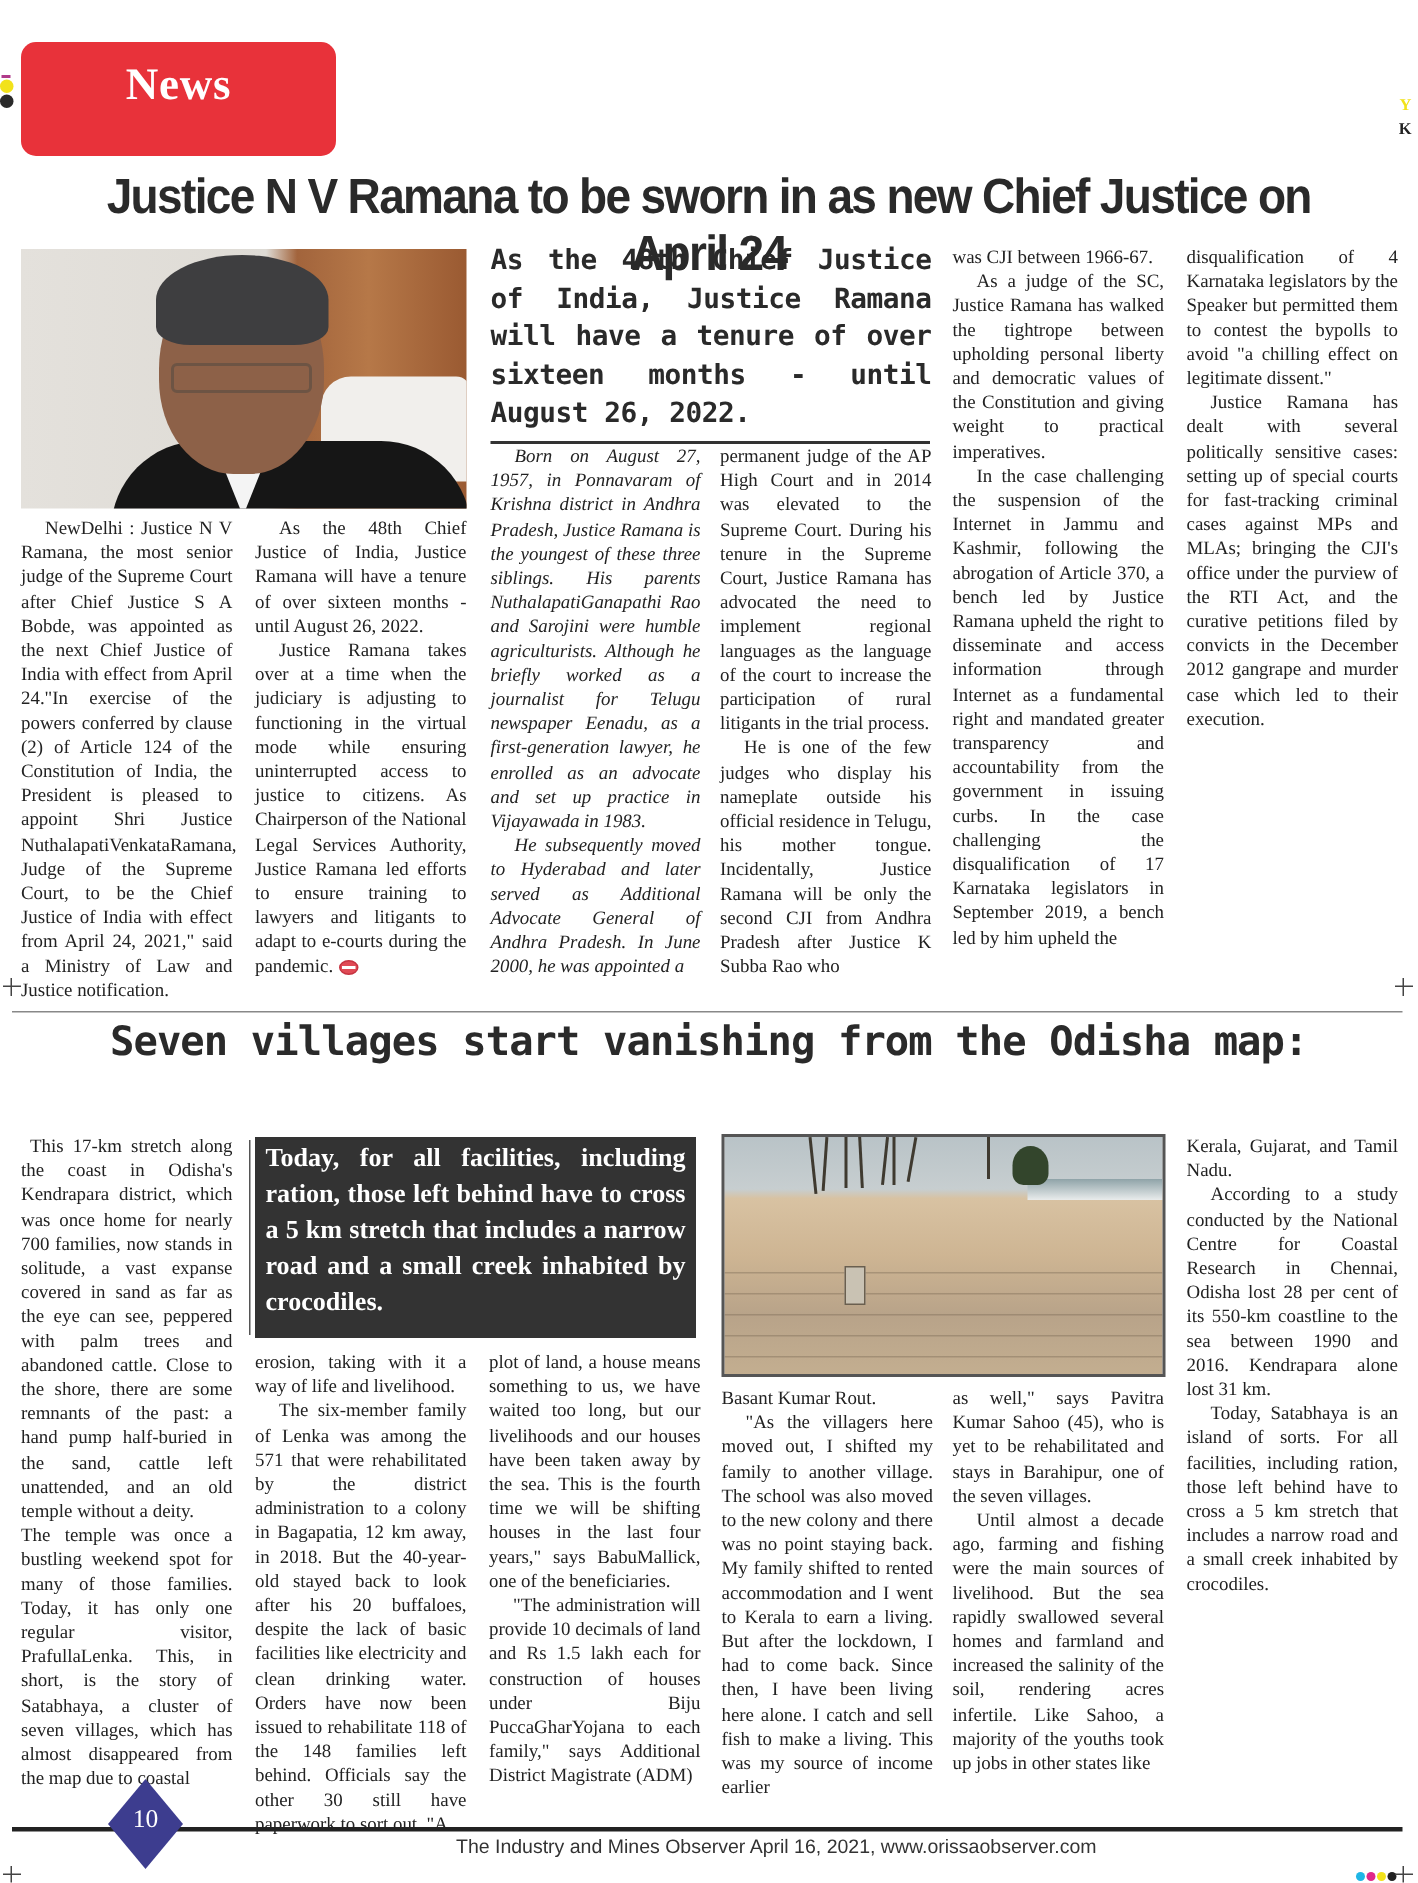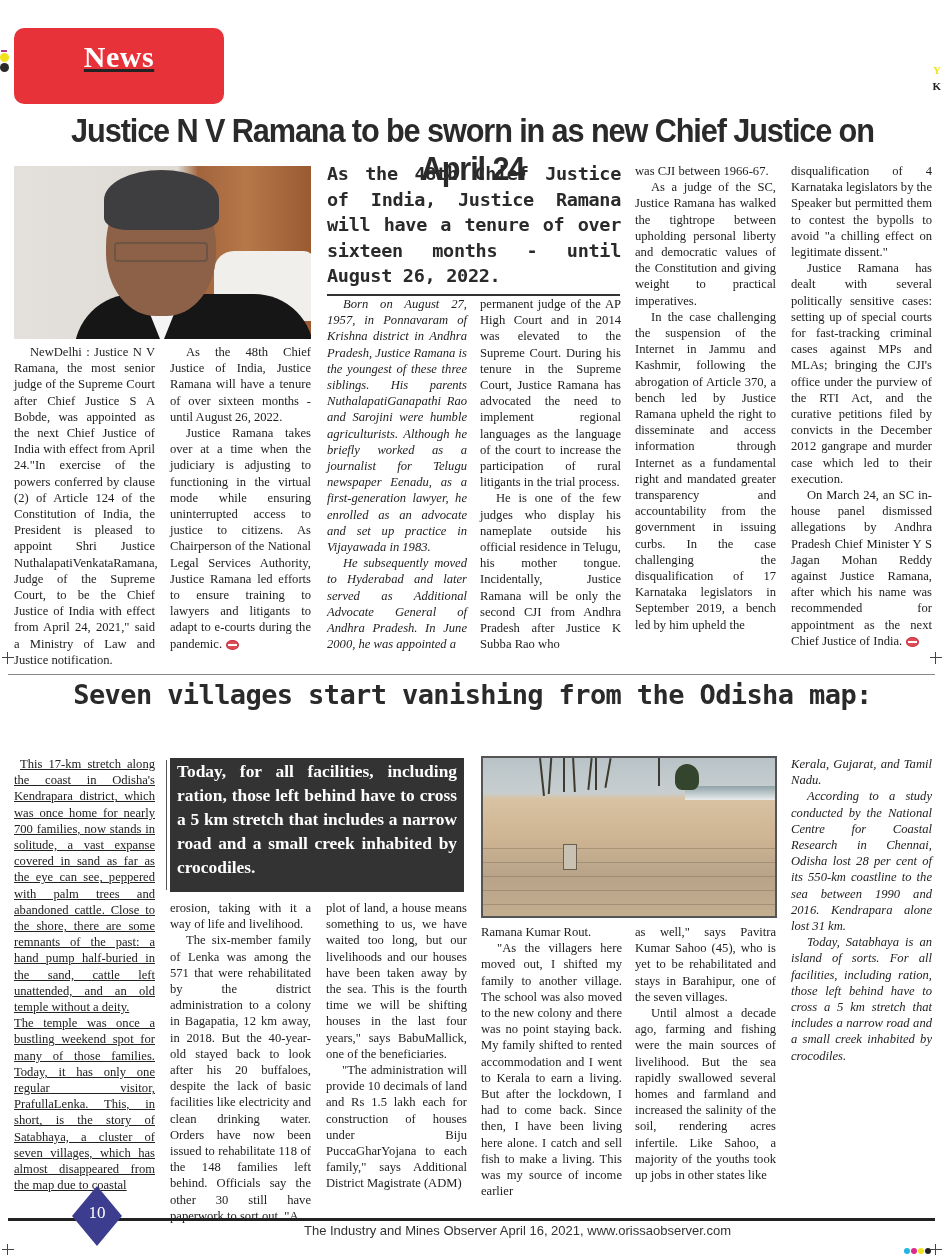--- a/index.html
+++ b/index.html
@@ -7,21 +7,21 @@
   body { position: relative; font-family: "Liberation Serif", "DejaVu Serif", serif; color: #222; }
 
   .reg-marks { position: absolute; left: 0; top: 50px; width: 10px; }
   .reg-dot { width: 9px; height: 9px; border-radius: 50%; margin-bottom: 1px; }
   .reg-mag { width: 6px; height: 2px; background: #b03a8a; margin-left: 1px; margin-bottom: 1px; }
   .cmyk-label { position: absolute; right: 4px; font-family: "Liberation Serif", serif; font-weight: bold; font-size: 11px; }
 
   .news-badge {
     position: absolute; left: 14px; top: 28px; width: 210px; height: 76px;
     background: #e8323a; border-radius: 10px;
-    display: flex; align-items: flex-start; justify-content: center; text-decoration: underline;
+    display: flex; align-items: flex-start; justify-content: center;
   }
   .news-badge span { color: #fff; font-weight: bold; font-size: 30px; margin-top: 12px; letter-spacing: 0.5px; }
 
   .headline1 {
     position: absolute; left: 10px; top: 112px; width: 925px; text-align: center;
     font-family: "Liberation Sans", "DejaVu Sans", sans-serif; font-weight: bold;
     font-size: 33px; letter-spacing: -1.2px; color: #2a2a2a; transform: scaleX(0.93);
     transform-origin: center;
   }
 
@@ -144,33 +144,32 @@
 
 <div class="col" style="left:635px;top:163px;width:141px;">
   <p class="noindent">was CJI between 1966-67.</p>
   <p>As a judge of the SC, Justice Ramana has walked the tightrope between upholding personal liberty and democratic values of the Constitution and giving weight to practical imperatives.</p>
   <p>In the case challenging the suspension of the Internet in Jammu and Kashmir, following the abrogation of Article 370, a bench led by Justice Ramana upheld the right to disseminate and access information through Internet as a fundamental right and mandated greater transparency and accountability from the government in issuing curbs. In the case challenging the disqualification of 17 Karnataka legislators in September 2019, a bench led by him upheld the</p>
 </div>
 
 <div class="col" style="left:791px;top:163px;width:141px;">
   <p class="noindent">disqualification of 4 Karnataka legislators by the Speaker but permitted them to contest the bypolls to avoid "a chilling effect on legitimate dissent."</p>
   <p>Justice Ramana has dealt with several politically sensitive cases: setting up of special courts for fast-tracking criminal cases against MPs and MLAs; bringing the CJI's office under the purview of the RTI Act, and the curative petitions filed by convicts in the December 2012 gangrape and murder case which led to their execution.</p>
-  <p><span>On March 24, an SC in-house panel dismissed allegations by Andhra Pradesh Chief Minister Y S Jagan Mohan Reddy against Justice Ramana, after which his name was recommended for appointment as the next Chief Justice of India.</span><span class="end-mark"></span></p>
 </div>
 
 <div class="crop-mark" style="left:2px;top:652px;"></div>
 <div class="crop-mark" style="left:930px;top:652px;"></div>
 
 <div class="section-rule"></div>
 
 <div class="headline2">
   <div>Seven villages start vanishing from the Odisha map:</div>
 </div>
 
-<div class="col" style="left:14px;top:756px;width:141px;text-decoration:underline;">
+<div class="col" style="left:14px;top:756px;width:141px;">
   <p style="text-indent:6px">This 17-km stretch along the coast in Odisha's Kendrapara district, which was once home for nearly 700 families, now stands in solitude, a vast expanse covered in sand as far as the eye can see, peppered with palm trees and abandoned cattle. Close to the shore, there are some remnants of the past: a hand pump half-buried in the sand, cattle left unattended, and an old temple without a deity.</p>
   <p class="noindent">The temple was once a bustling weekend spot for many of those families. Today, it has only one regular visitor, PrafullaLenka. This, in short, is the story of Satabhaya, a cluster of seven villages, which has almost disappeared from the map due to coastal</p>
 </div>
 
 <div class="vrule"></div>
 
 <div class="pullquote">Today, for all facilities, including ration, those left behind have to cross a 5 km stretch that includes a narrow road and a small creek inhabited by crocodiles.</div>
 
 <div class="col" style="left:170px;top:900px;width:141px;">
   <p class="noindent">erosion, taking with it a way of life and livelihood.</p>
@@ -195,30 +194,30 @@
   <div class="bush"></div>
   <div class="ripple" style="top:90px"></div>
   <div class="ripple" style="top:104px"></div>
   <div class="ripple" style="top:118px"></div>
   <div class="ripple" style="top:132px"></div>
   <div class="ripple" style="top:146px"></div>
   <div class="pump"></div>
 </div>
 
 <div class="col" style="left:481px;top:924px;width:141px;">
-  <p class="noindent">Ramana Kumar Rout.</p>
+  <p class="noindent">Basant Kumar Rout.</p>
   <p>"As the villagers here moved out, I shifted my family to another village. The school was also moved to the new colony and there was no point staying back. My family shifted to rented accommodation and I went to Kerala to earn a living. But after the lockdown, I had to come back. Since then, I have been living here alone. I catch and sell fish to make a living. This was my source of income earlier</p>
 </div>
 
 <div class="col" style="left:635px;top:924px;width:141px;">
   <p class="noindent">as well," says Pavitra Kumar Sahoo (45), who is yet to be rehabilitated and stays in Barahipur, one of the seven villages.</p>
   <p>Until almost a decade ago, farming and fishing were the main sources of livelihood. But the sea rapidly swallowed several homes and farmland and increased the salinity of the soil, rendering acres infertile. Like Sahoo, a majority of the youths took up jobs in other states like</p>
 </div>
 
-<div class="col" style="left:791px;top:756px;width:141px;font-style:italic;">
+<div class="col" style="left:791px;top:756px;width:141px;">
   <p class="noindent">Kerala, Gujarat, and Tamil Nadu.</p>
   <p>According to a study conducted by the National Centre for Coastal Research in Chennai, Odisha lost 28 per cent of its 550-km coastline to the sea between 1990 and 2016. Kendrapara alone lost 31 km.</p>
   <p>Today, Satabhaya is an island of sorts. For all facilities, including ration, those left behind have to cross a 5 km stretch that includes a narrow road and a small creek inhabited by crocodiles.</p>
 </div>
 
 <div class="footer-rule"></div>
 <div class="page-diamond">
   <svg width="50" height="60" viewBox="0 0 50 60">
       <polygon points="25,0 50,30 25,60 0,30" fill="#3d3d8f"></polygon>
     </svg>

